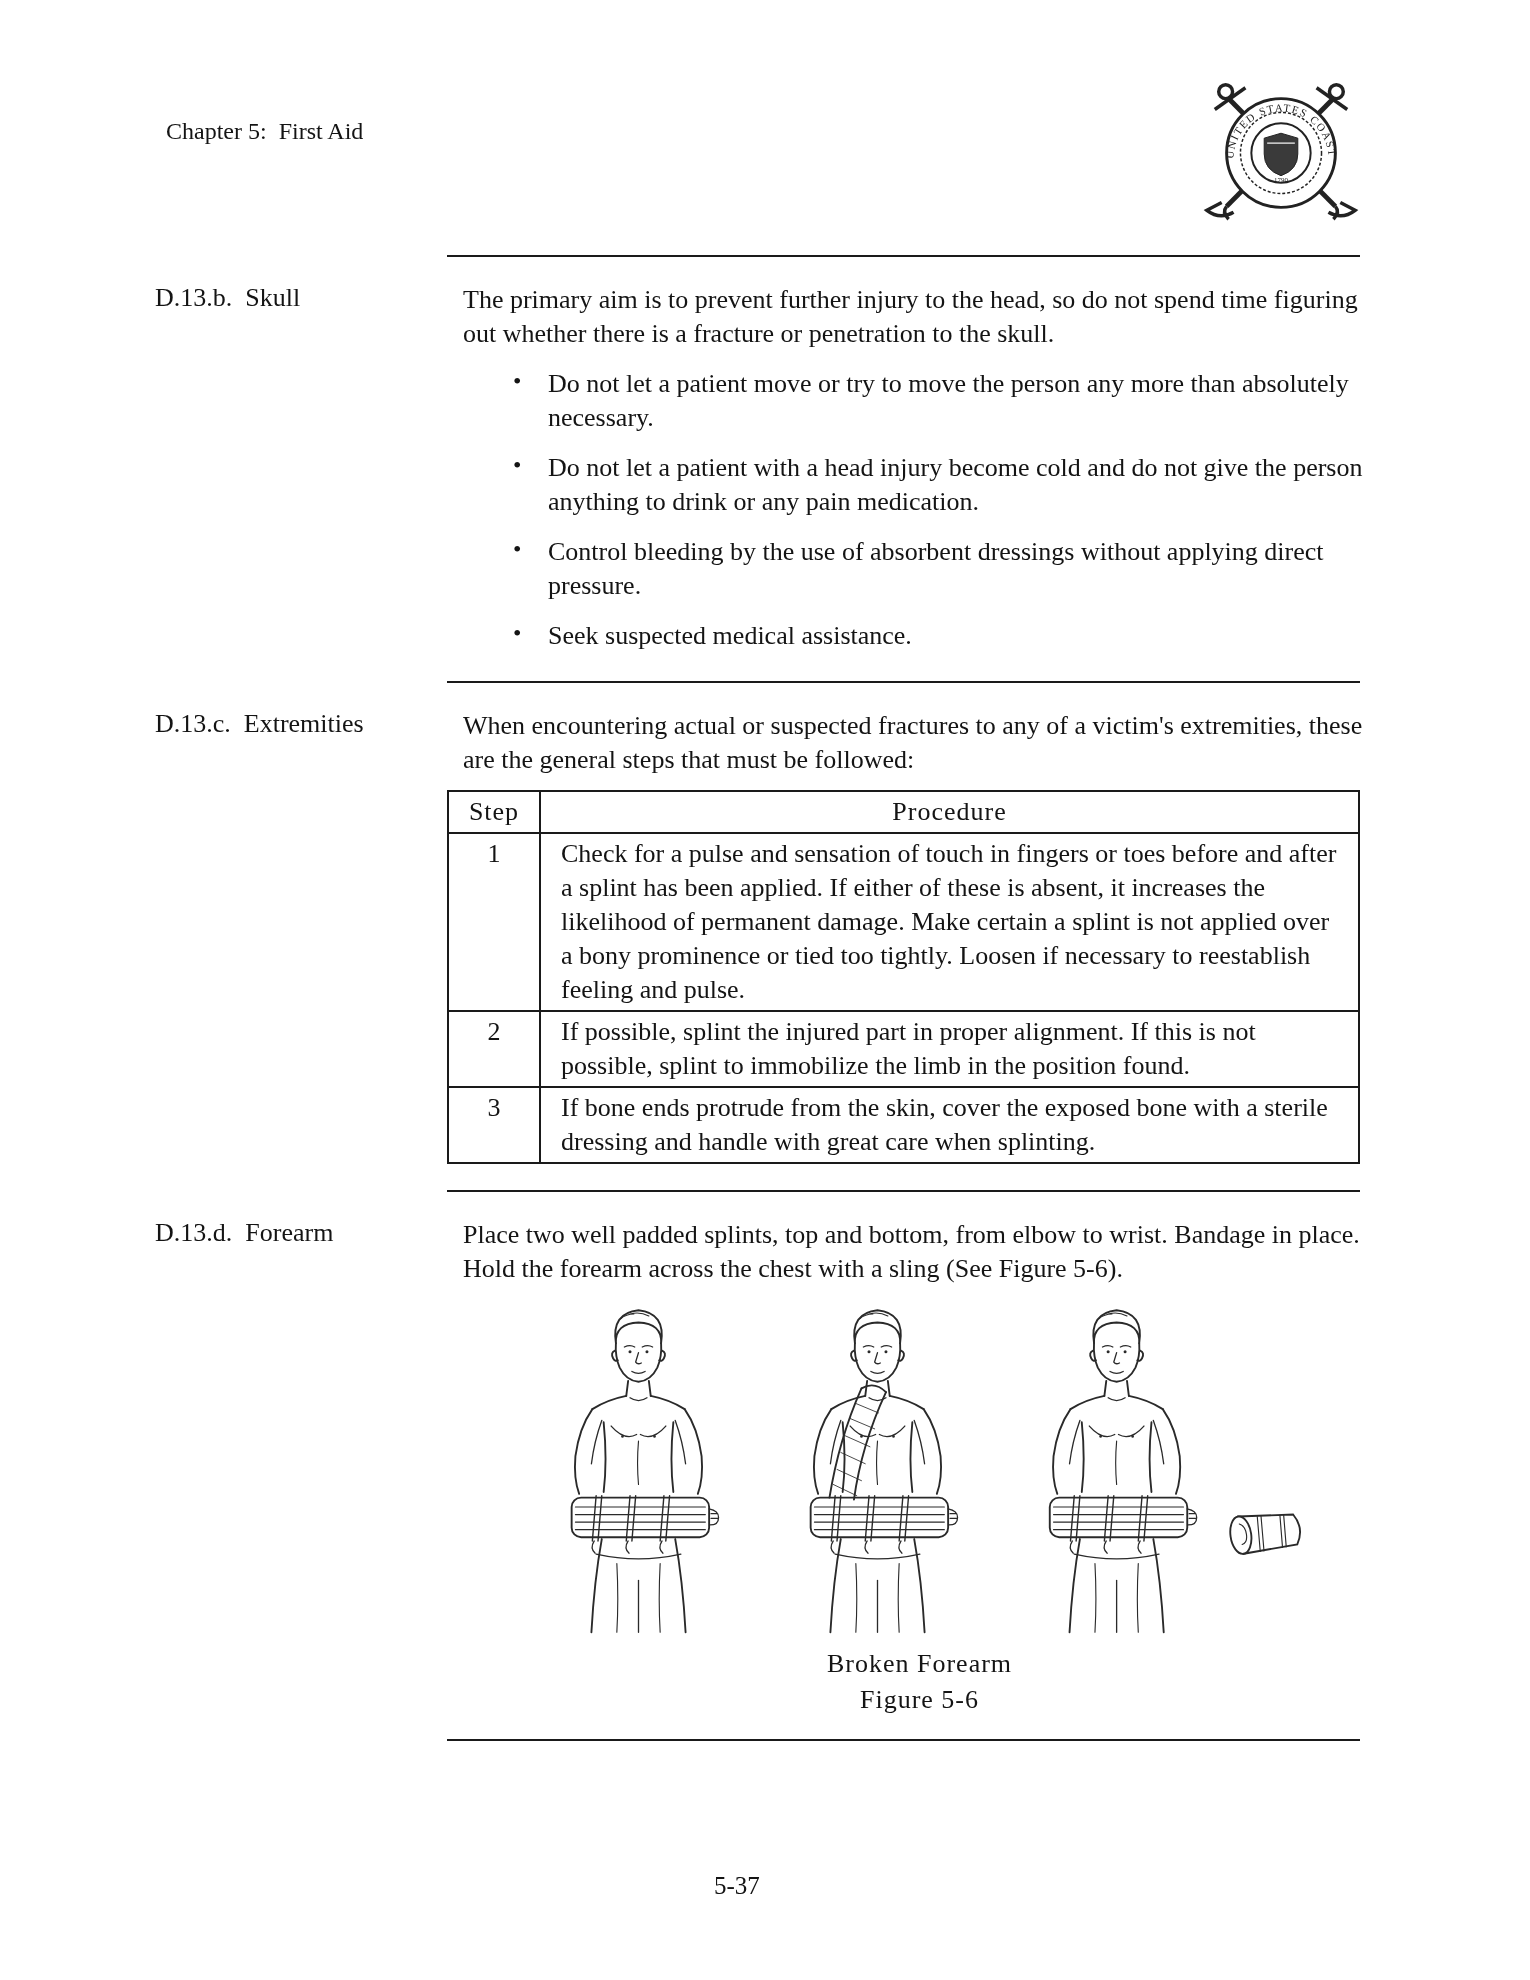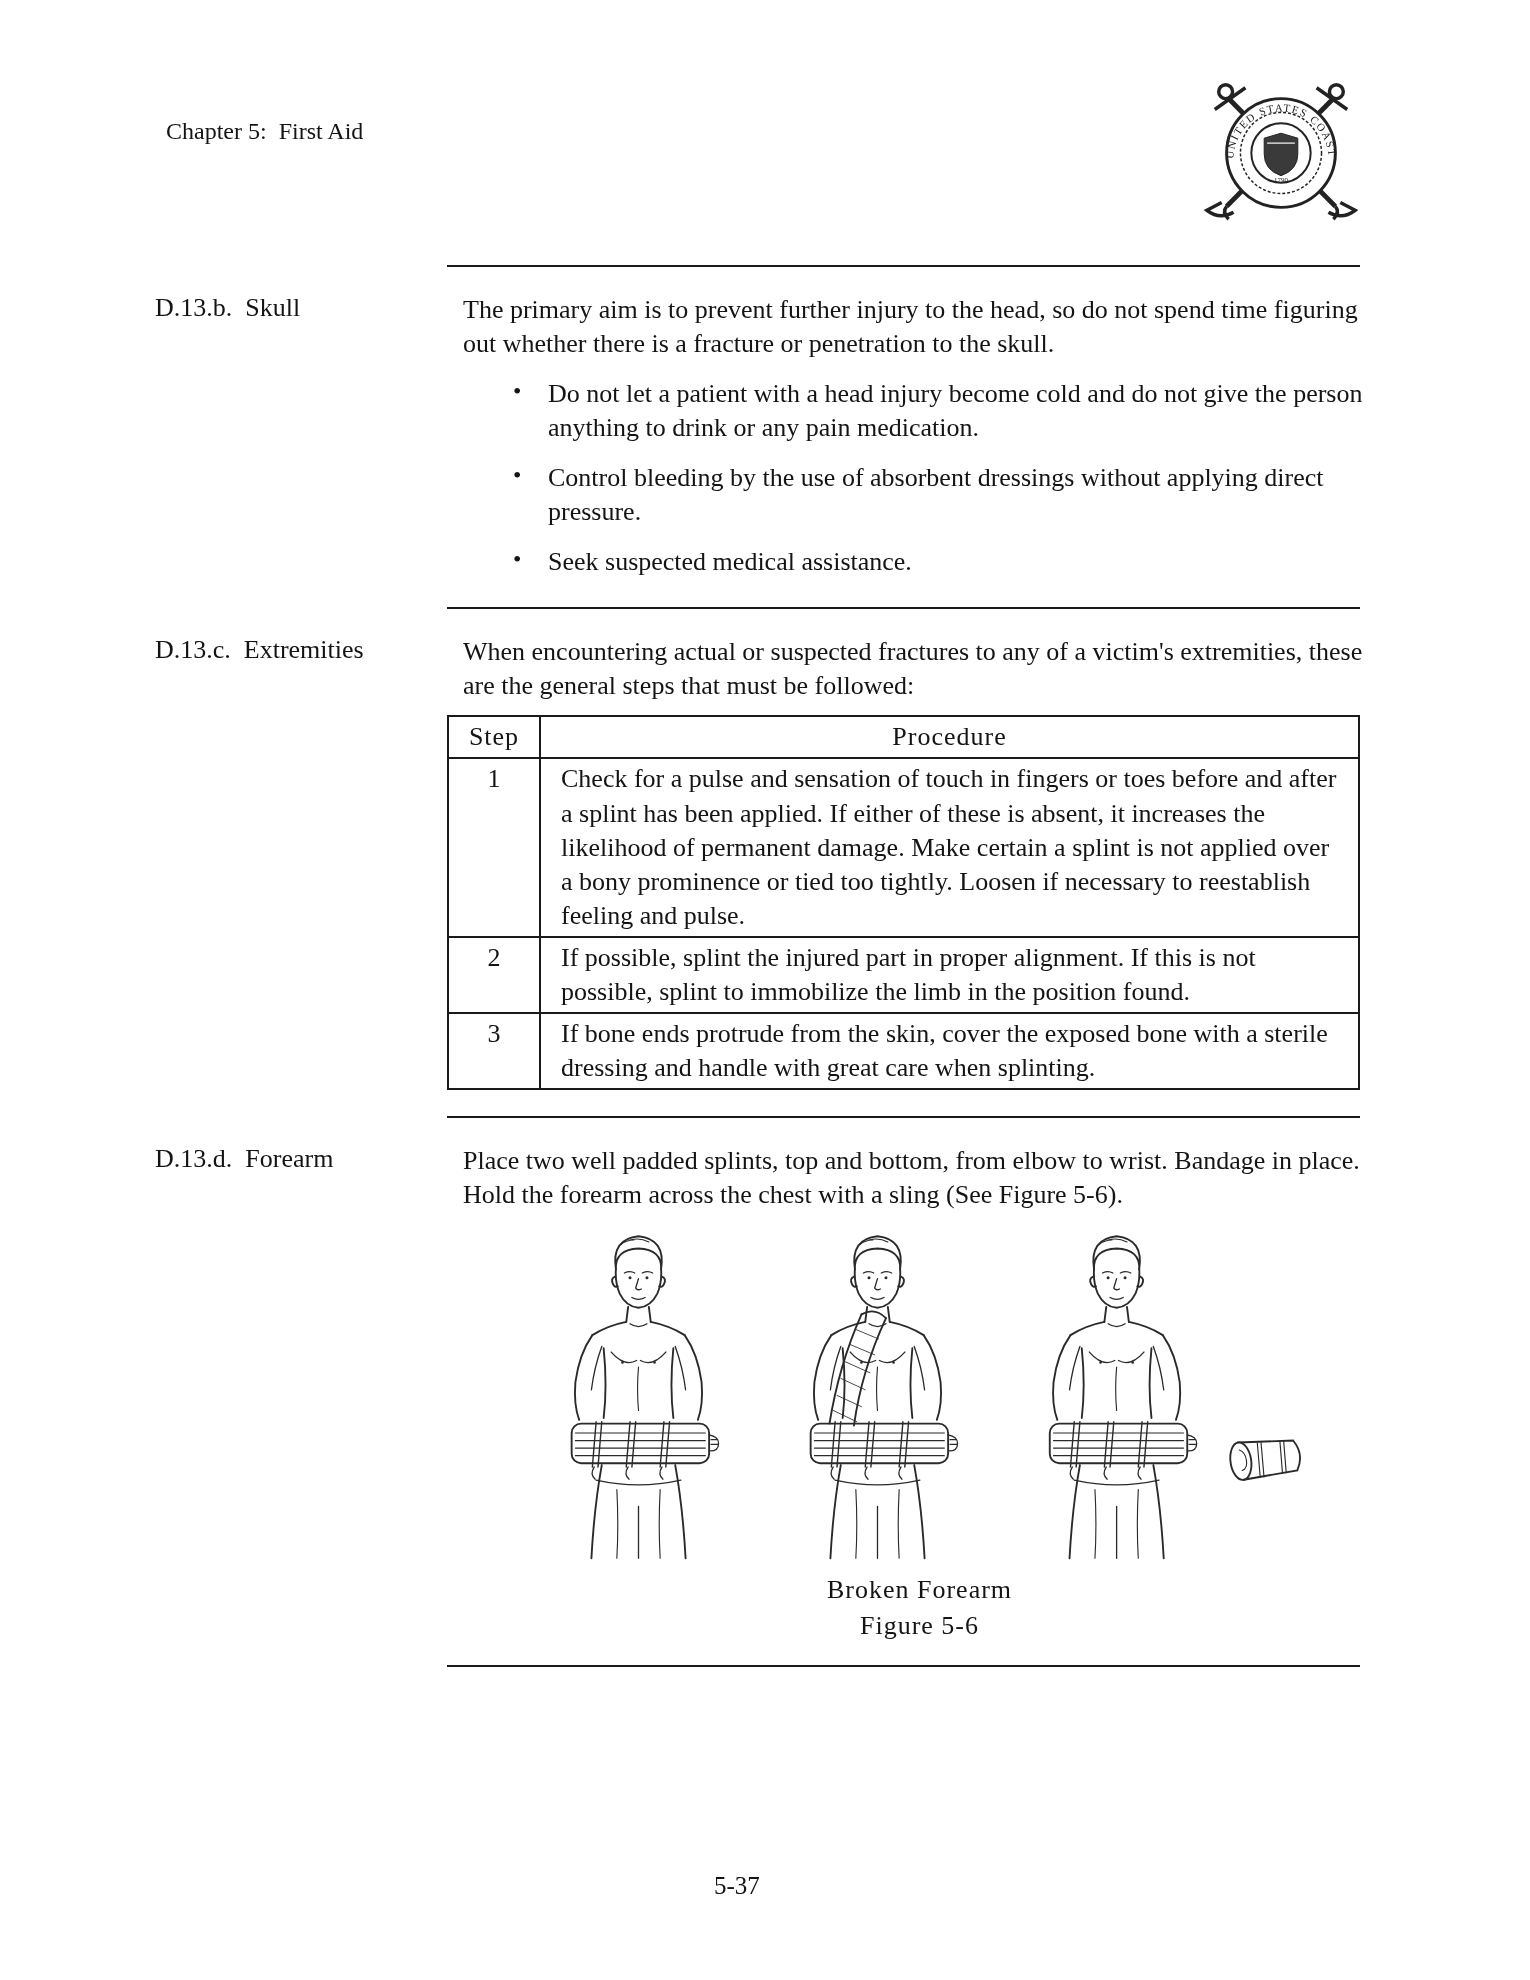--- a/index.html
+++ b/index.html
@@ -5,21 +5,21 @@
   * { margin:0; padding:0; box-sizing:border-box; }
   html,body { background:#ffffff; }
   .page {
     position:relative; width:1530px; height:1980px; background:#ffffff;
     font-family:"Liberation Serif","DejaVu Serif",serif; color:#141414; overflow:hidden;
   }
   .chapter-header {
     position:absolute; left:166px; top:118px; font-size:24px; white-space:pre-wrap;
   }
   .logo { position:absolute; left:1182px; top:66px; }
-  .doc { position:absolute; left:0; top:250px; width:100%; }
+  .doc { position:absolute; left:0; top:240px; width:100%; }
   .rule { margin-left:447px; width:913px; border-top:2px solid #1a1a1a; height:0; }
   .rule-1 { margin-top:15px; }
   .rule-2 { margin-top:28px; }
   .rule-3 { margin-top:26px; }
   .rule-4 { margin-top:22px; }
   .row { display:flex; padding-left:155px; margin-top:26px; }
   .label-col { width:308px; flex:0 0 308px; font-size:26px; white-space:pre-wrap; }
   .body-col { width:913px; flex:0 0 913px; font-size:26px; line-height:1.31; }
   .bullets { list-style:none; margin-top:16px; }
   .bullets li { position:relative; padding-left:85px; margin-top:16px; }
@@ -139,20 +139,21 @@
 
   <div class="doc">
 
     <div class="rule rule-1"></div>
 
     <div class="row">
       <div class="label-col">D.13.b.  Skull</div>
       <div class="body-col">
         <p>The primary aim is to prevent further injury to the head, so do not spend time figuring out whether there is a fracture or penetration to the skull.</p>
         <ul class="bullets">
+          <li>Do not let a patient move or try to move the person any more than absolutely necessary.</li>
           <li>Do not let a patient with a head injury become cold and do not give the person anything to drink or any pain medication.</li>
           <li>Control bleeding by the use of absorbent dressings without applying direct pressure.</li>
           <li>Seek suspected medical assistance.</li>
         </ul>
       </div>
     </div>
 
     <div class="rule rule-2"></div>
 
     <div class="row">

